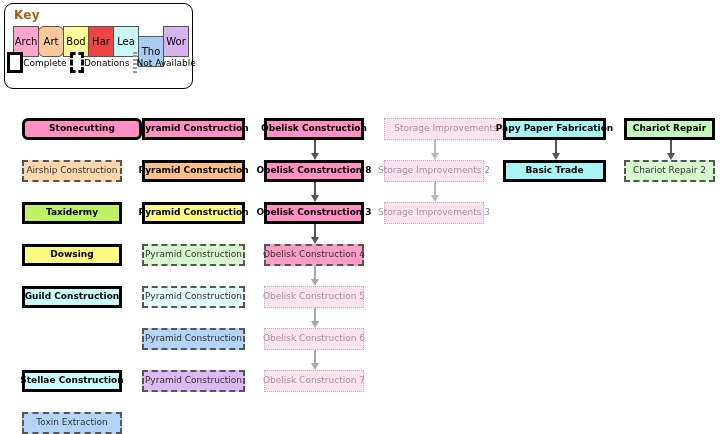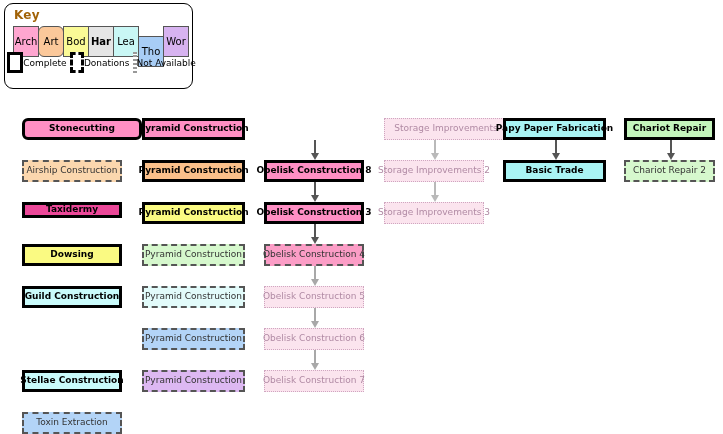--- a/index.html
+++ b/index.html
@@ -92,21 +92,21 @@
 </style>
 </head>
 <body>
 
 <div id="key-panel">
   <div id="key-title">Key</div>
   <div id="key-swatches">
       <div class="swatch" style="background: rgb(255, 166, 208);">Arch</div>
       <div class="swatch" style="background: rgb(251, 200, 154); border-radius: 6px;">Art</div>
       <div class="swatch" style="background: rgb(250, 250, 150);">Bod</div>
-      <div class="swatch" style="background: #e5e5e5; font-weight: bold;">Har</div>
+      <div class="swatch" style="background: #ef4444;">Har</div>
       <div class="swatch" style="background: rgb(201, 247, 245);">Lea</div>
       <div class="swatch" style="background: rgb(168, 205, 245); margin-top: 10px;">Tho</div>
       <div class="swatch" style="background: rgb(215, 179, 240);">Wor</div>
     </div>
   <div id="key-states">
       <div class="state">
         <div class="state-box complete"></div>
         <div class="state-label">Complete</div>
       </div>
       <div class="state">
@@ -116,32 +116,33 @@
       <div class="state">
         <div class="state-box notavail"></div>
         <div class="state-label">Not Available</div>
       </div>
     </div>
 </div>
 
 <div id="graph">
     <div class="node complete" style="left: 22px; top: 118px; width: 120px; height: 22px; background: rgb(255, 143, 196); border-radius: 6px;">Stonecutting</div>
     <div class="node donations" style="left: 22px; top: 160px; width: 100px; height: 22px; background: rgb(251, 215, 174);">Airship Construction</div>
-    <div class="node complete" style="left: 22px; top: 202px; width: 100px; height: 16px; background: #ec4899;">Taxidermy</div>
+    <div class="node complete" style="left: 22px; top: 202px; width: 100px; height: 22px; background: #bef264;">Taxidermy</div>
     <div class="node complete" style="left: 22px; top: 244px; width: 100px; height: 22px; background: rgb(250, 250, 130);">Dowsing</div>
     <div class="node complete" style="left: 22px; top: 286px; width: 100px; height: 22px; background: rgb(201, 251, 251);">Guild Construction</div>
     <div class="node complete" style="left: 22px; top: 370px; width: 100px; height: 22px; background: rgb(201, 251, 251);">Stellae Construction</div>
     <div class="node donations" style="left: 22px; top: 412px; width: 100px; height: 22px; background: rgb(179, 212, 247);">Toxin Extraction</div>
     <div class="node complete" style="left: 142px; top: 118px; width: 103px; height: 22px; background: rgb(255, 143, 196);">Pyramid Construction</div>
     <div class="node complete" style="left: 142px; top: 160px; width: 103px; height: 22px; background: rgb(251, 192, 138);">Pyramid Construction</div>
     <div class="node complete" style="left: 142px; top: 202px; width: 103px; height: 22px; background: rgb(250, 250, 130);">Pyramid Construction</div>
     <div class="node donations" style="left: 142px; top: 244px; width: 103px; height: 22px; background: rgb(214, 248, 205);">Pyramid Construction</div>
     <div class="node donations" style="left: 142px; top: 286px; width: 103px; height: 22px; background: rgb(226, 251, 250);">Pyramid Construction</div>
     <div class="node donations" style="left: 142px; top: 328px; width: 103px; height: 22px; background: rgb(179, 212, 247);">Pyramid Construction</div>
     <div class="node donations" style="left: 142px; top: 370px; width: 103px; height: 22px; background: rgb(221, 184, 242);">Pyramid Construction</div>
+    <div class="node complete" style="left: 264px; top: 118px; width: 100px; height: 22px; background: rgb(255, 143, 196);">Obelisk Construction</div>
     <div class="node complete" style="left: 264px; top: 160px; width: 100px; height: 22px; background: rgb(255, 143, 196);">Obelisk Construction 8</div>
     <div class="node complete" style="left: 264px; top: 202px; width: 100px; height: 22px; background: rgb(255, 143, 196);">Obelisk Construction 3</div>
     <div class="node donations" style="left: 264px; top: 244px; width: 100px; height: 22px; background: rgb(251, 157, 198);">Obelisk Construction 4</div>
     <div class="node notavail" style="left: 264px; top: 286px; width: 100px; height: 22px; background: rgb(251, 228, 238);">Obelisk Construction 5</div>
     <div class="node notavail" style="left: 264px; top: 328px; width: 100px; height: 22px; background: rgb(251, 228, 238);">Obelisk Construction 6</div>
     <div class="node notavail" style="left: 264px; top: 370px; width: 100px; height: 22px; background: rgb(251, 228, 238);">Obelisk Construction 7</div>
     <div class="node notavail" style="left: 384px; top: 118px; width: 124px; height: 22px; background: rgb(251, 228, 238);">Storage Improvements</div>
     <div class="node notavail" style="left: 384px; top: 160px; width: 100px; height: 22px; background: rgb(251, 228, 238); text-align: right;">Storage Improvements 2</div>
     <div class="node notavail" style="left: 384px; top: 202px; width: 100px; height: 22px; background: rgb(251, 228, 238);">Storage Improvements 3</div>
     <div class="node complete" style="left: 503px; top: 118px; width: 103px; height: 22px; background: rgb(169, 244, 244);">Papy Paper Fabrication</div>

